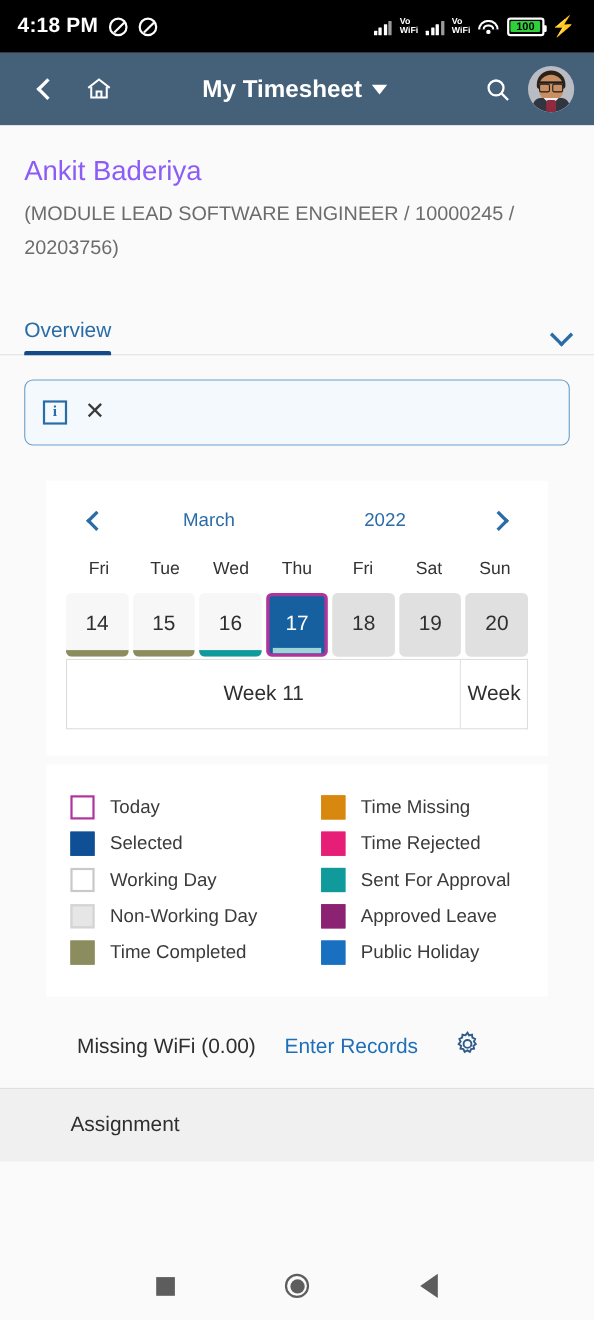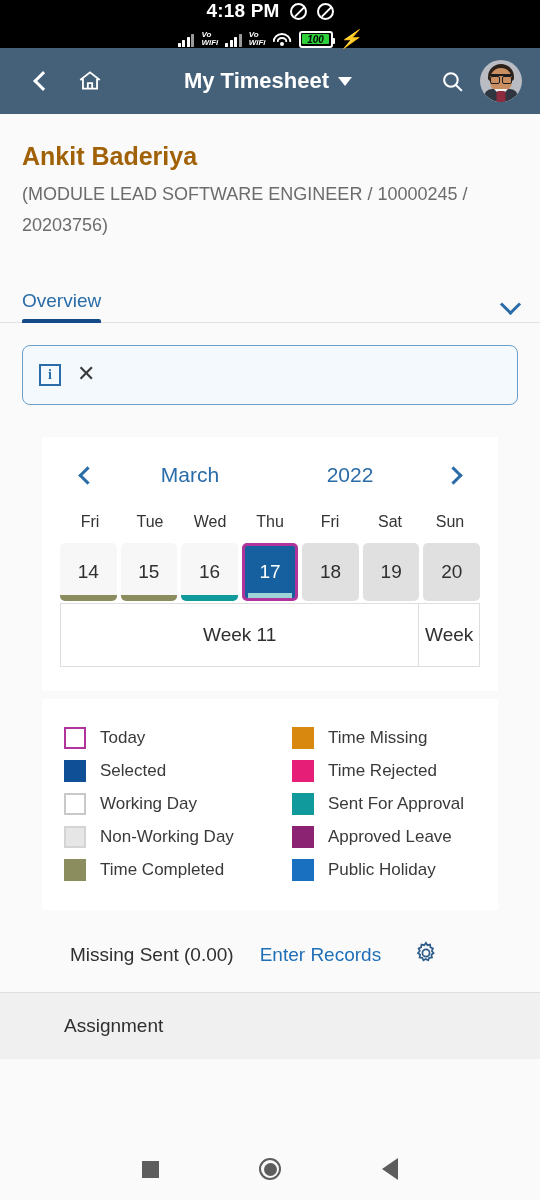--- a/index.html
+++ b/index.html
@@ -9,25 +9,24 @@
     background: #f5f5f5;
     overflow: hidden;
   }
   .phone { width: 540px; height: 1200px; position: relative; background: #fafafa; }
 
   
   .statusbar {
     height: 48px; background: #000; color: #fff;
     display: flex; align-items: center; justify-content: space-between;
     padding: 0 16px;
-    flex-direction: column;
   }
   .sb-left { display: flex; align-items: center; gap: 10px; }
   .sb-time { font-size: 19px; font-weight: 700; letter-spacing: .2px; }
-  .sb-right { display: flex; align-items: center; gap: 7px; font-style: italic; }
+  .sb-right { display: flex; align-items: center; gap: 7px; }
   .no-sound {
     width: 17px; height: 17px; border: 2px solid #fff; border-radius: 50%;
     position: relative; display: inline-block;
   }
   .no-sound::after {
     content:""; position:absolute; left:1px; top:6px; width:13px; height:2px;
     background:#fff; transform: rotate(-45deg);
   }
   .bars { display: flex; align-items: flex-end; gap: 1.5px; height: 15px; }
   .bars i { width: 3px; background: #fff; display: block; border-radius: .5px; }
@@ -78,21 +77,21 @@
   .av-glass::before,.av-glass::after{content:"";position:absolute;top:0;width:8px;height:6px;border:1.6px solid #1d1d1d;border-radius:2px;}
   .av-glass::before{left:0}.av-glass::after{right:0}
   .av-body{position:absolute;left:4px;bottom:0;width:34px;height:13px;background:#f0f0f0;border-radius:8px 8px 0 0;}
   .av-suit{position:absolute;left:4px;bottom:0;width:34px;height:13px;background:#2f3640;border-radius:8px 8px 0 0;
            clip-path: polygon(0 0,10px 0,50% 55%,24px 0,100% 0,100% 100%,0 100%);}
   .av-tie{position:absolute;left:50%;bottom:0;transform:translateX(-50%);width:9px;height:11px;background:#8e2b3f;border-radius:2px;}
 
   
   .body { background: #fafafa; }
   .person { padding: 28px 22px 0; }
-  .person-name { font-size: 25px; color: #a16207; font-weight: 700; }
+  .person-name { font-size: 25px; color: #8b5cf6; font-weight: 400; }
   .person-meta { font-size: 18px; color: #6c6c6c; line-height: 31px; margin-top: 8px; }
 
   .tabs {
     display: flex; align-items: flex-end; justify-content: space-between;
     padding: 0 22px; margin-top: 34px; border-bottom: 1px solid #e2e2e2; height: 48px;
   }
   .tab { font-size: 19px; color: #2a6ca8; padding-bottom: 10px; position: relative; cursor: pointer; }
   .tab.active::after {
     content:""; position: absolute; left: 0; right: 0; bottom: -1px; height: 4px;
     background: #134a87; border-radius: 2px 2px 0 0;
@@ -115,21 +114,21 @@
   .msg-link { color: #2a6ca8; cursor: pointer; }
   .msg-x { font-size: 22px; color: #3a3a3a; cursor: pointer; line-height: 20px; padding: 2px 2px 0; flex:none;}
 
   
   .card { background:#fff; margin: 32px 42px 0; padding: 26px 0 0; }
   .cal-nav { display:flex; align-items:center; justify-content:center; gap:0; padding: 0 22px; }
   .cal-arrow { width: 46px; display:flex; justify-content:center; cursor:pointer; }
   .cal-arrow span { width:13px;height:13px;border-top:3px solid #2a6ca8;border-right:3px solid #2a6ca8; }
   .cal-arrow.prev span { transform: rotate(-135deg); }
   .cal-arrow.next span { transform: rotate(45deg); }
-  .cal-month, .cal-year { flex:1; text-align:center; font-size: 21px; color: #2a6ca8; cursor:pointer; }
+  .cal-month, .cal-year { flex:1; text-align:center; font-size: 17px; color: #2a6ca8; cursor:pointer; }
   .dow { display:flex; margin-top: 26px; padding: 0 18px; }
   .dow div { flex:1; text-align:center; font-size:16px; color:#333; }
   .days { display:flex; margin-top: 12px; padding: 0 18px; gap: 4px; }
   .day { flex:1; position: relative; cursor: pointer; }
   .day-box {
     height: 58px; border-radius: 5px; display:flex; align-items:center; justify-content:center;
     font-size: 19px; color:#2f2f2f; background:#f7f7f7; overflow:hidden; position:relative;
   }
   .day.nonwork .day-box { background:#e0e0e0; }
   .day.selected .day-box { background:#17609f; color:#fff; border: 3px solid #b0349c; }
@@ -357,21 +356,21 @@
             <span class="leg-lbl">Approved Leave</span>
           </div>
           <div class="leg-row">
             <span class="sw" style="background: rgb(26, 112, 192); border: 2px solid rgb(26, 112, 192);"></span>
             <span class="leg-lbl">Public Holiday</span>
           </div>
         </div>
     </div>
 
     <div class="mh">
-      <span class="mh-txt">Missing Sent (0.00)</span>
+      <span class="mh-txt">Missing WiFi (0.00)</span>
       <span class="mh-link">Enter Records</span>
       <span class="gear">
         <svg viewBox="0 0 24 24" fill="none" stroke="#2f5c8a" stroke-width="1.6">
           <circle cx="12" cy="12" r="3.3"></circle>
           <path d="M12 2.6l1.3 2.2 2.5-.5.3 2.5 2.3 1-1 2.3 1.6 2-2 1.5.5 2.5-2.5.3-1 2.3-2.2-1.2-2.2 1.2-1-2.3-2.5-.3.5-2.5-2-1.5 1.6-2-1-2.3 2.3-1 .3-2.5 2.5.5z"></path>
         </svg>
       </span>
     </div>
 
     <div class="assign-hdr">Assignment</div>

